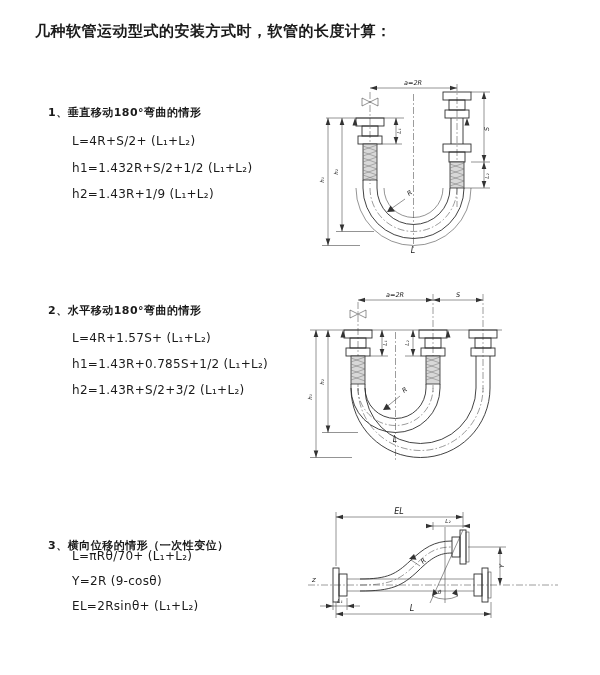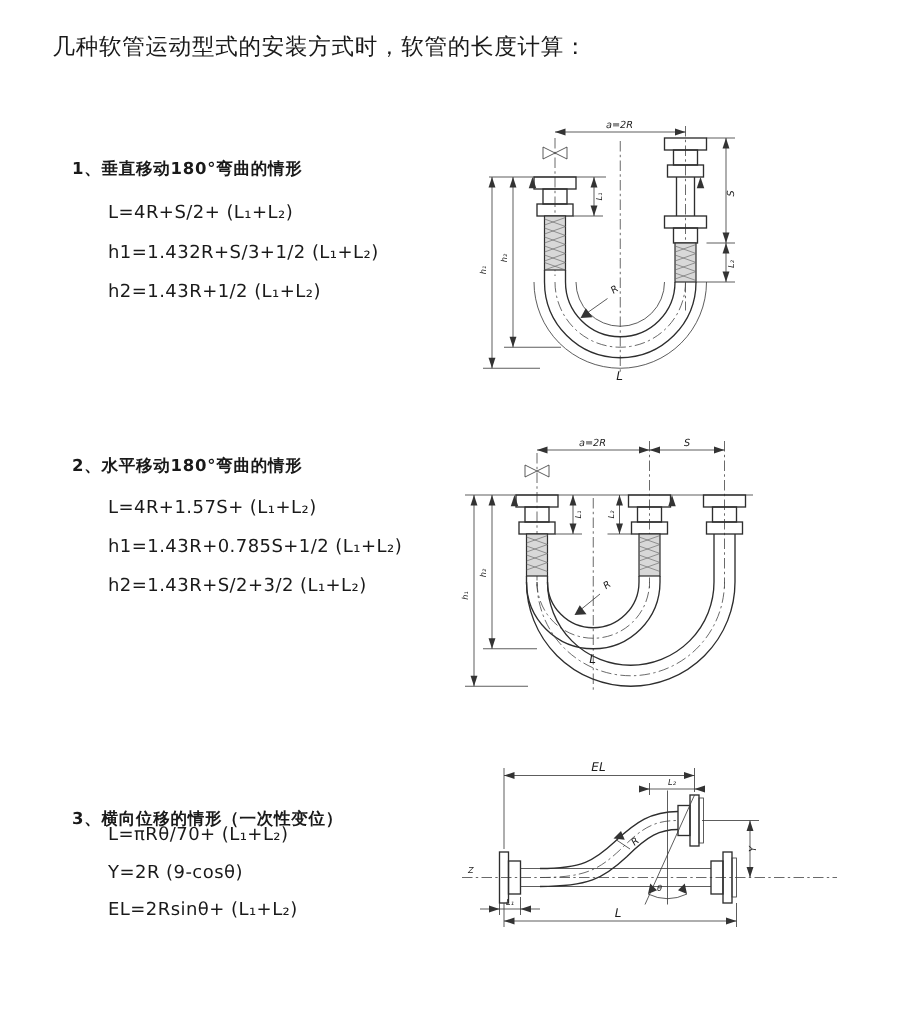--- a/index.html
+++ b/index.html
@@ -1,41 +1,41 @@
 <!DOCTYPE html>
 <html><head>
 <meta charset="utf-8">
 <style>
   html,body{margin:0;padding:0;background:#ffffff;}
   body{width:600px;height:675px;position:relative;overflow:hidden;
        font-family:"DejaVu Sans","Liberation Sans",sans-serif;color:#1a1a1a;}
   .abs{position:absolute;}
-  .title{left:35px;top:22px;font-size:15px;font-weight:normal;letter-spacing:0.5px;}
+  .title{left:35px;top:22px;font-size:15px;font-weight:bold;letter-spacing:0.5px;}
   .heading{font-size:11px;font-weight:bold;letter-spacing:0.5px;}
   .formula{font-size:12px;font-weight:400;letter-spacing:0.3px;}
   svg text{font-family:"DejaVu Sans","Liberation Sans",sans-serif;fill:#1c1c1c;}
   .out{stroke:#2e2e2e;stroke-width:0.9;fill:none;}
   .thin{stroke:#3a3a3a;stroke-width:0.55;fill:none;}
   .cl{stroke:#4a4a4a;stroke-width:0.55;stroke-dasharray:7 2.2 1.6 2.2;fill:none;}
   .arr{fill:#333;stroke:none;}
   .braid{fill:#d8d8d8;stroke:#2e2e2e;stroke-width:0.8;}
   .hatch{stroke:#6a6a6a;stroke-width:0.45;fill:none;}
   .dimtxt{font-size:6.5px;font-style:italic;}
   .dimtxt2{font-size:5.5px;font-style:italic;}
   .biglbl{font-size:8px;font-style:italic;}
 </style>
 </head>
 <body>
 
 <div class="abs title">几种软管运动型式的安装方式时，软管的长度计算：</div>
 
 <div class="abs heading" style="left:48px;top:105px">1、垂直移动180°弯曲的情形</div>
 <div class="abs formula" style="left:72px;top:134px">L=4R+S/2+ (L₁+L₂)</div>
-<div class="abs formula" style="left:72px;top:161px">h1=1.432R+S/3+1/2 (L₁+L₂)</div>
-<div class="abs formula" style="left:72px;top:187px">h2=1.43R+1/2 (L₁+L₂)</div>
+<div class="abs formula" style="left:72px;top:161px">h1=1.432R+S/2+1/2 (L₁+L₂)</div>
+<div class="abs formula" style="left:72px;top:187px">h2=1.43R+1/9 (L₁+L₂)</div>
 
 <div class="abs heading" style="left:48px;top:303px">2、水平移动180°弯曲的情形</div>
 <div class="abs formula" style="left:72px;top:331px">L=4R+1.57S+ (L₁+L₂)</div>
 <div class="abs formula" style="left:72px;top:357px">h1=1.43R+0.785S+1/2 (L₁+L₂)</div>
 <div class="abs formula" style="left:72px;top:383px">h2=1.43R+S/2+3/2 (L₁+L₂)</div>
 
 <div class="abs heading" style="left:48px;top:538px">3、横向位移的情形（一次性变位）</div>
 <div class="abs formula" style="left:72px;top:549px">L=πRθ/70+ (L₁+L₂)</div>
 <div class="abs formula" style="left:72px;top:574px">Y=2R (9-cosθ)</div>
 <div class="abs formula" style="left:72px;top:599px">EL=2Rsinθ+ (L₁+L₂)</div>

